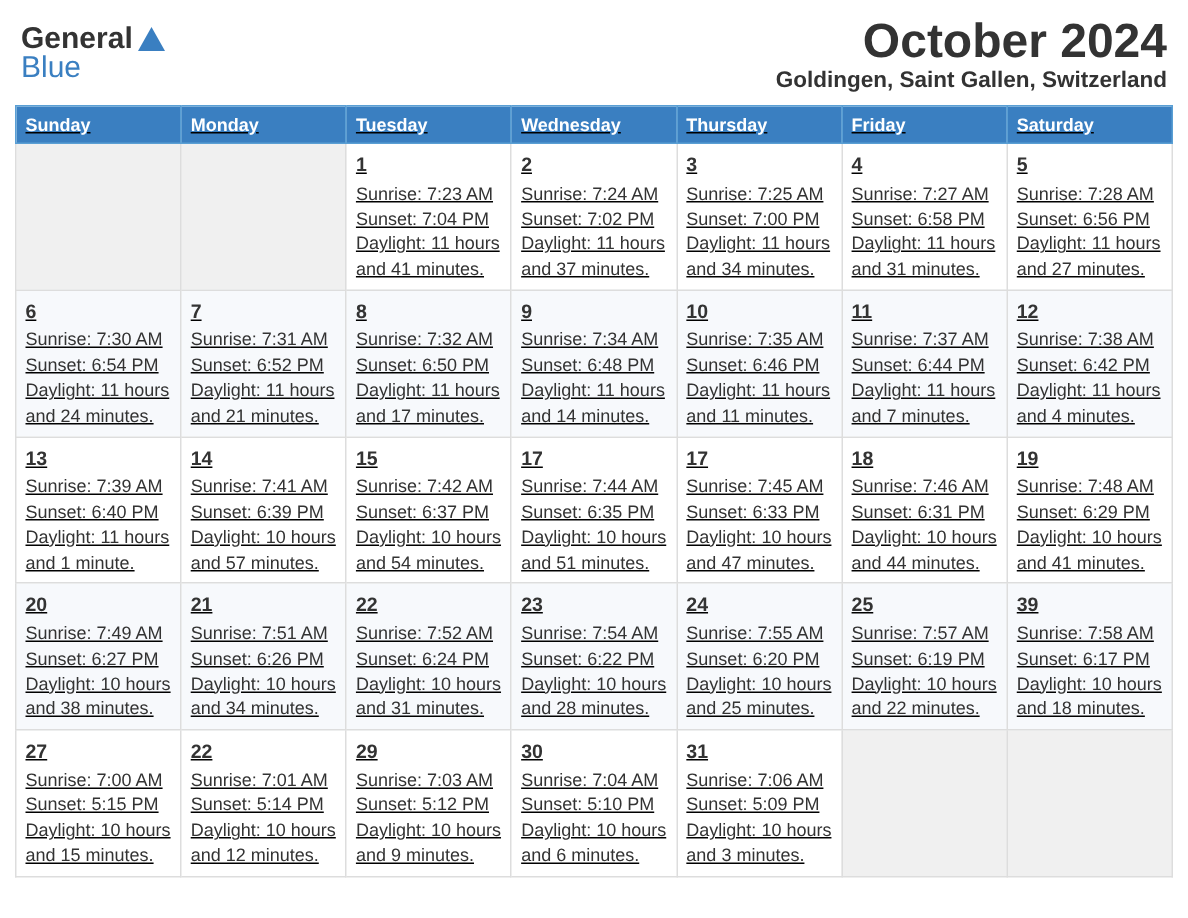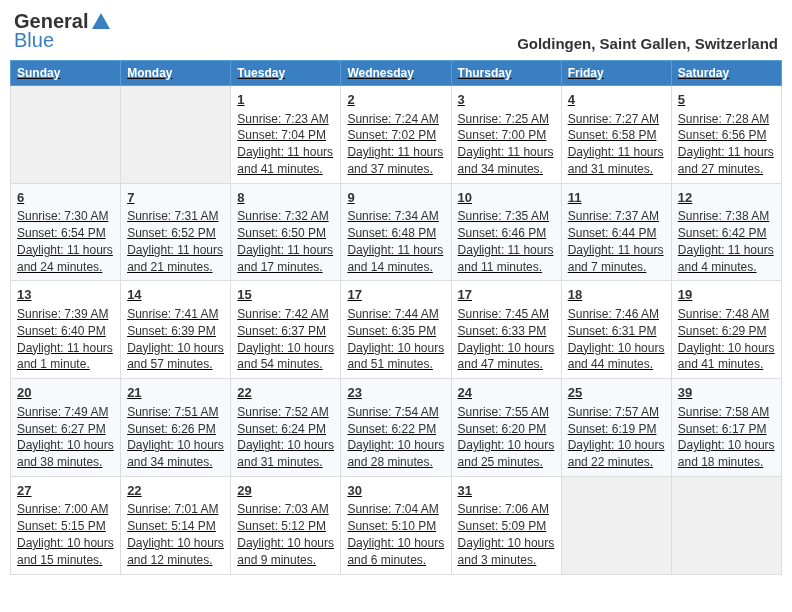--- a/index.html
+++ b/index.html
@@ -6,21 +6,21 @@
     body {
       font-family: Arial, sans-serif;
       background: #fff;
       width: 792px;
       min-height: 612px;
       padding: 10px;
     }
     .header {
       display: flex;
       justify-content: space-between;
-      align-items: flex-end;
+      align-items: center;
       margin-bottom: 8px;
       padding: 0 4px;
       gap: 12px;
     }
     .logo {
       display: flex;
       flex-direction: column;
       align-items: flex-start;
     }
     .title-block {
@@ -94,20 +94,21 @@
   <div class="logo">
     <div class="logo-wrapper">
       <span style="font-size:20px;font-weight:bold;color:#333;">General</span>
       <svg width="22" height="22" viewBox="0 0 22 22">
         <polygon points="11,2 20,18 2,18" fill="#3a7fc1"></polygon>
       </svg>
     </div>
     <span style="font-size:20px;font-weight:normal;color:#3a7fc1;margin-top:-4px;">Blue</span>
   </div>
   <div class="title-block">
+    <div class="month-title">October 2024</div>
     <div class="location-title">Goldingen, Saint Gallen, Switzerland</div>
   </div>
 </div>
 
 <table class="calendar">
   <thead>
     <tr>
     <th>Sunday</th>
         <th>Monday</th>
         <th>Tuesday</th>

